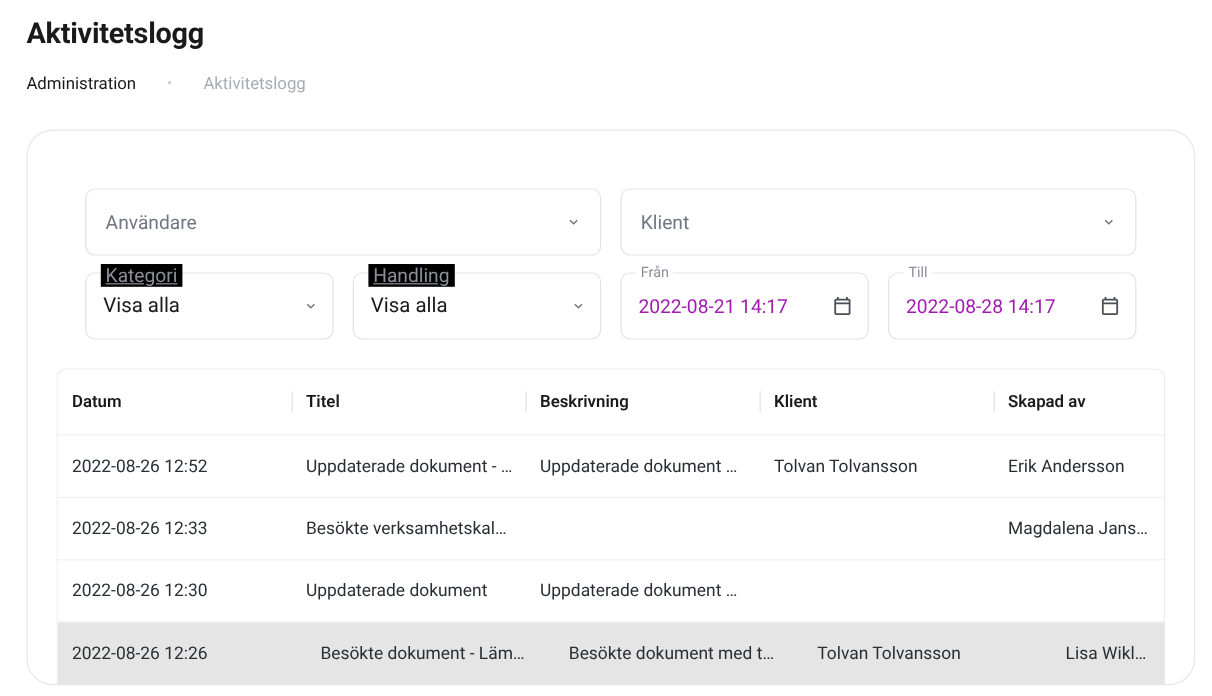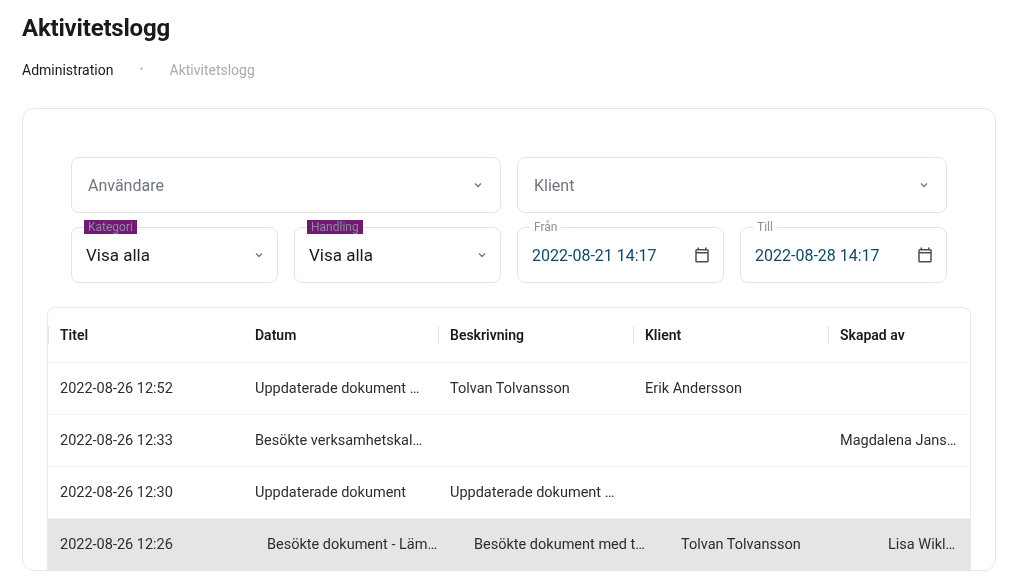--- a/index.html
+++ b/index.html
@@ -11,21 +11,21 @@
     height: 580px;
     overflow: hidden;
   }
   .page-wrap { padding: 14px 14px 0 22px; }
   h1.page-title { font-size: 24px; font-weight: 700; margin-bottom: 12px; letter-spacing: -0.2px; }
   .breadcrumb { font-size: 14px; color: #a7acb3; display: flex; align-items: flex-start; gap: 26px; margin-bottom: 30px; margin-top: 20px; }
   .breadcrumb .bc-item.first { color: #1a1a1a; }
   .breadcrumb .sep { color: #c4c8cd; font-size: 12px; }
   .card {
     border: 1px solid #e5e7eb;
-    border-radius: 12px;
+    border-radius: 22px;
     padding-top: 48px;
     margin-left: 0;
     overflow: hidden;
   }
   .filters {
     padding: 0 48px 24px 48px;
   }
   .filter-row1 { display: flex; gap: 16px; margin-bottom: 14px; }
   .filter-row2 { display: flex; gap: 16px; }
   .select-big {
@@ -48,24 +48,25 @@
     border: 1px solid #e0e3e8;
     border-radius: 8px;
     background: #fff;
     height: 56px;
     cursor: pointer;
   }
   .select-field .floating-label {
     position: absolute;
     top: -8px;
     left: 12px;
-    background: #701a75;
+    background: #000000;
     padding: 0 4px;
-    font-size: 12px;
+    font-size: 16px;
     color: #8a8f98;
+    text-decoration: underline;
   }
   .select-field .value {
     position: absolute;
     left: 14px;
     top: 50%;
     transform: translateY(-50%);
     font-size: 17px;
     color: #1a1a1a;
   }
   .select-field .chev {
@@ -91,21 +92,21 @@
     padding: 0 4px;
     font-size: 12px;
     color: #8a8f98;
   }
   .date-field .value {
     position: absolute;
     left: 14px;
     top: 50%;
     transform: translateY(-50%);
     font-size: 16px;
-    color: #0c4a6e;
+    color: #a21caf;
   }
   .date-field .cal-icon {
     position: absolute;
     right: 12px;
     top: 50%;
     transform: translateY(-50%);
     color: #4a4f57;
   }
   .chev svg, .cal-icon svg, .select-big svg { display: block; }
   .table {
@@ -218,29 +219,30 @@
             <svg width="18" height="18" viewBox="0 0 24 24" fill="currentColor">
                 <path d="M19 4h-1V2h-2v2H8V2H6v2H5a2 2 0 0 0-2 2v14a2 2 0 0 0 2 2h14a2 2 0 0 0 2-2V6a2 2 0 0 0-2-2zm0 16H5V10h14v10zM5 8V6h14v2H5z"></path>
               </svg>
           </span>
         </div>
       </div>
     </div>
 
     <div class="table">
       <div class="thead">
+        <div class="th first">Datum</div>
         <div class="th">Titel</div>
-        <div class="th first">Datum</div>
         <div class="th">Beskrivning</div>
         <div class="th">Klient</div>
         <div class="th">Skapad av</div>
       </div>
 
       <div class="trow">
         <div class="td">2022-08-26 12:52</div>
+        <div class="td">Uppdaterade dokument - …</div>
         <div class="td">Uppdaterade dokument …</div>
         <div class="td">Tolvan Tolvansson</div>
         <div class="td">Erik Andersson</div>
       </div>
       <div class="trow">
         <div class="td">2022-08-26 12:33</div>
         <div class="td">Besökte verksamhetskal…</div>
         <div class="td"></div>
         <div class="td"></div>
         <div class="td">Magdalena Jansson</div>

